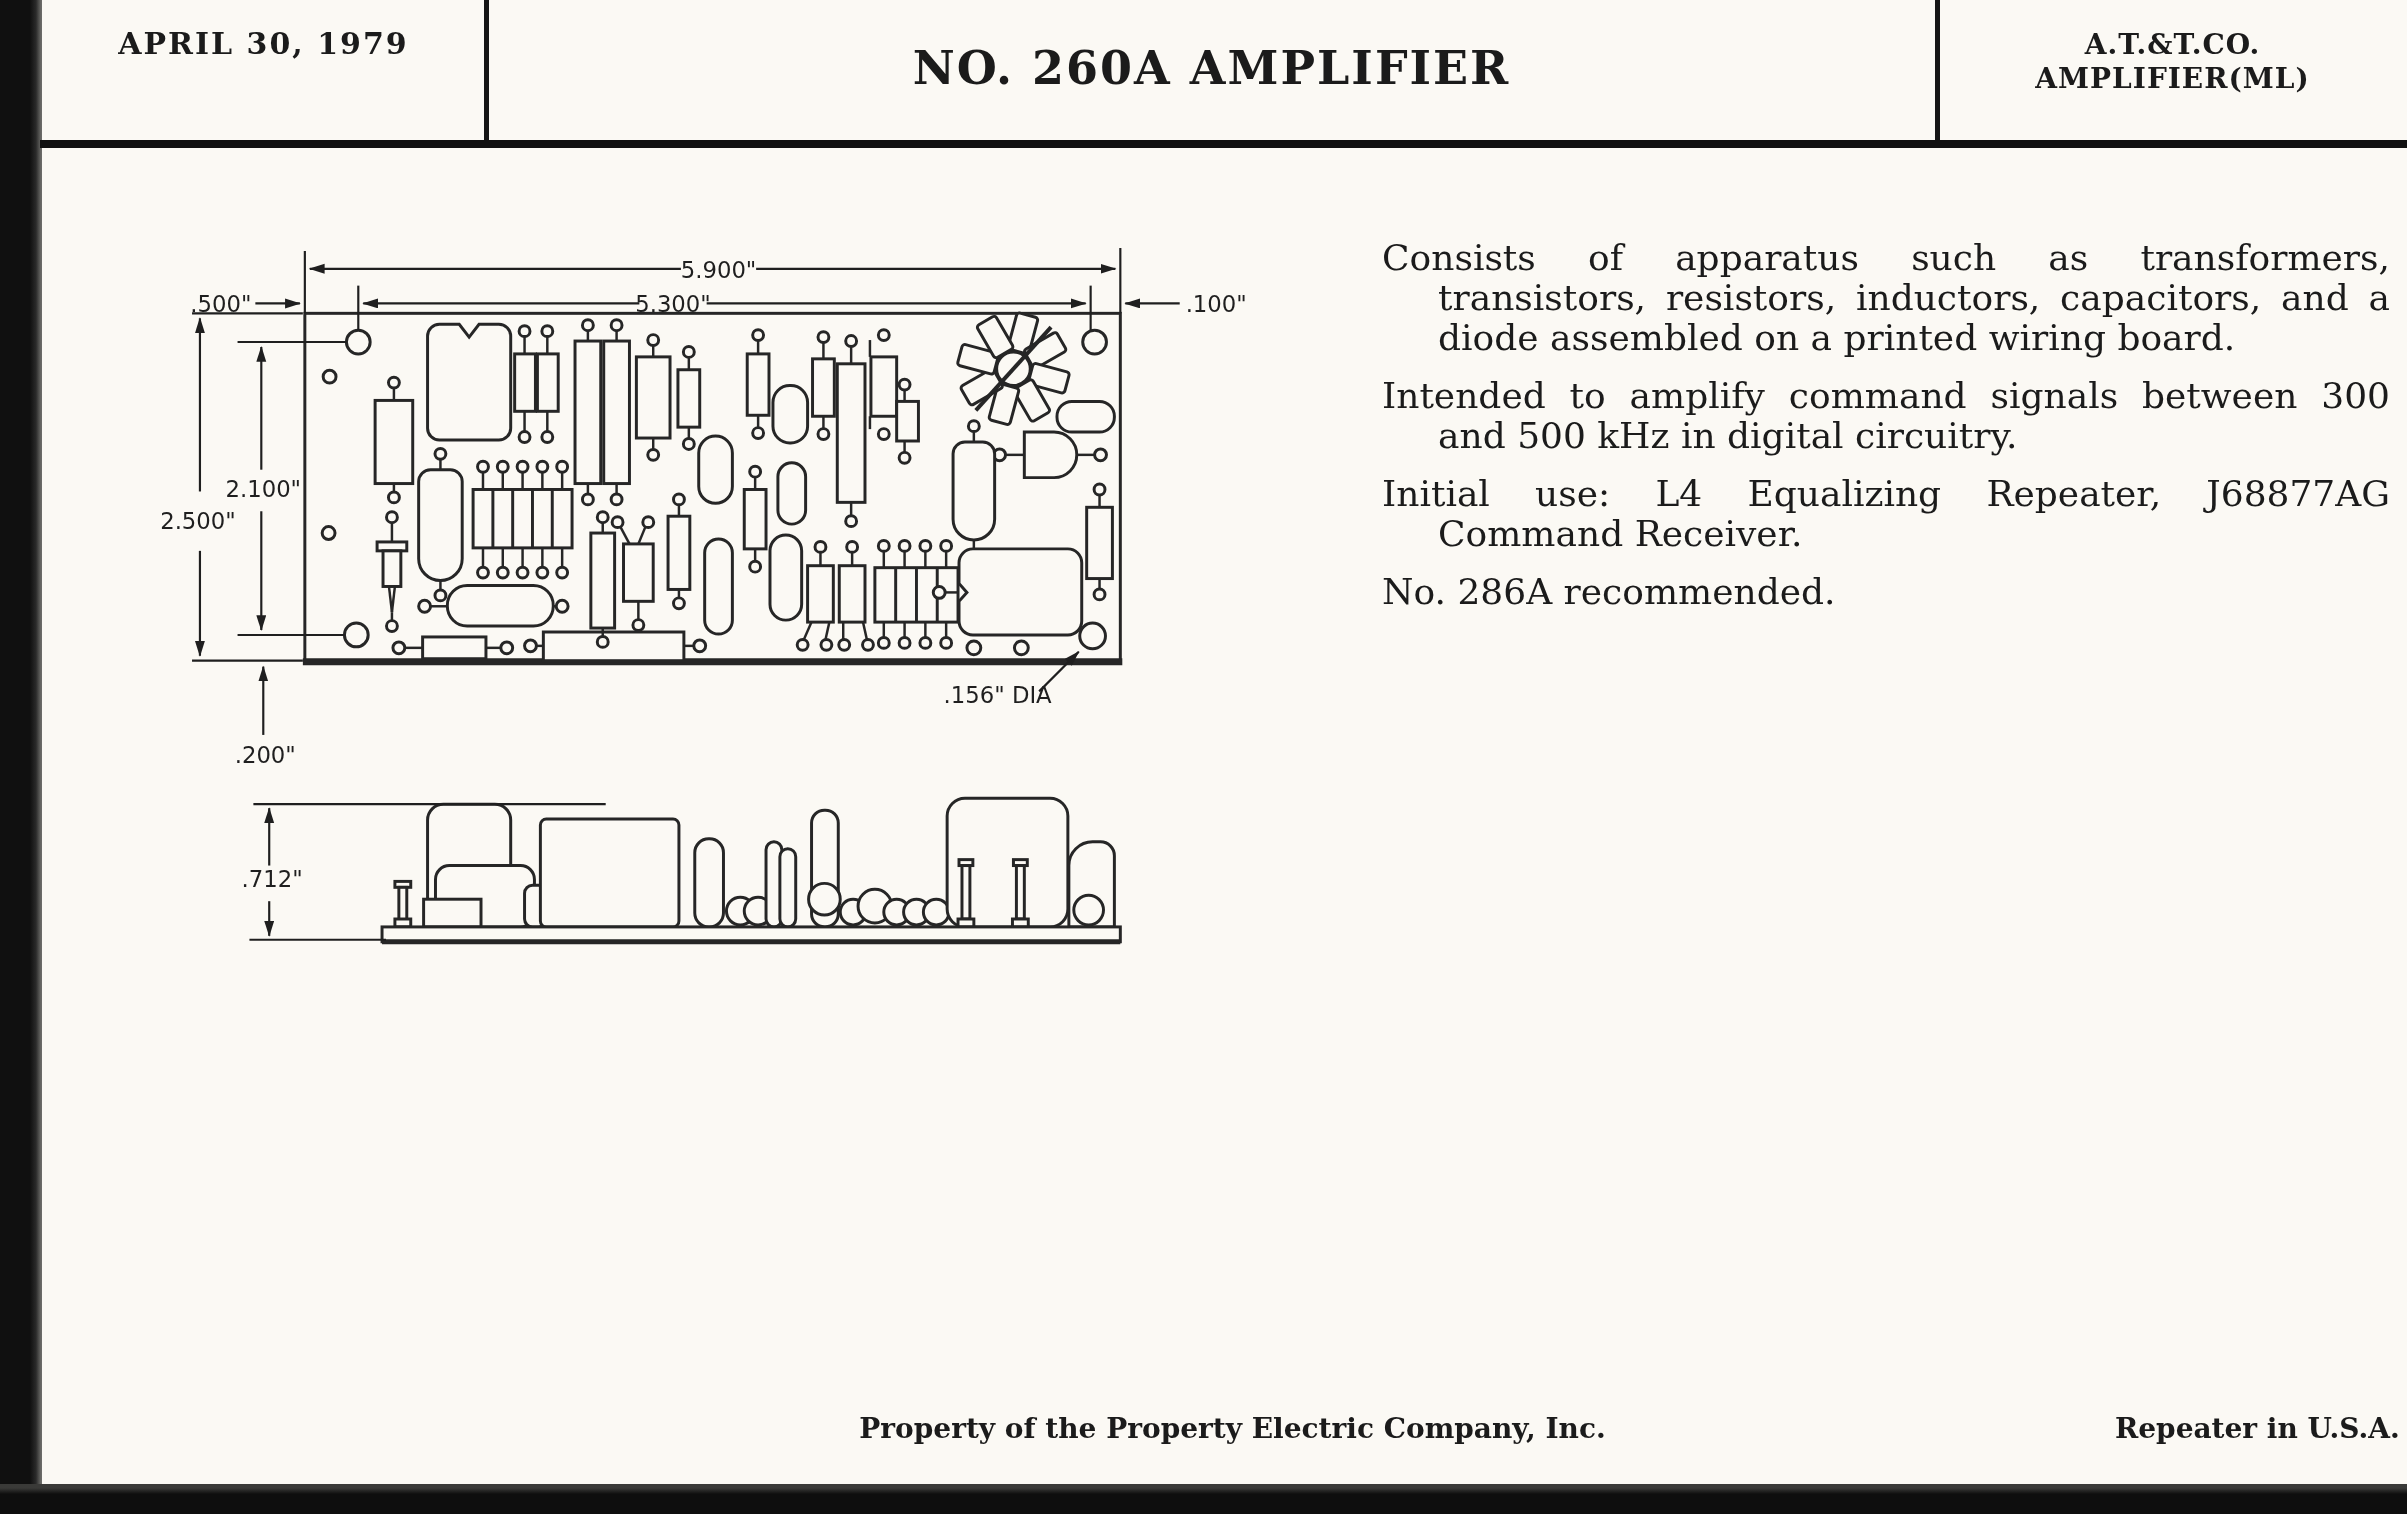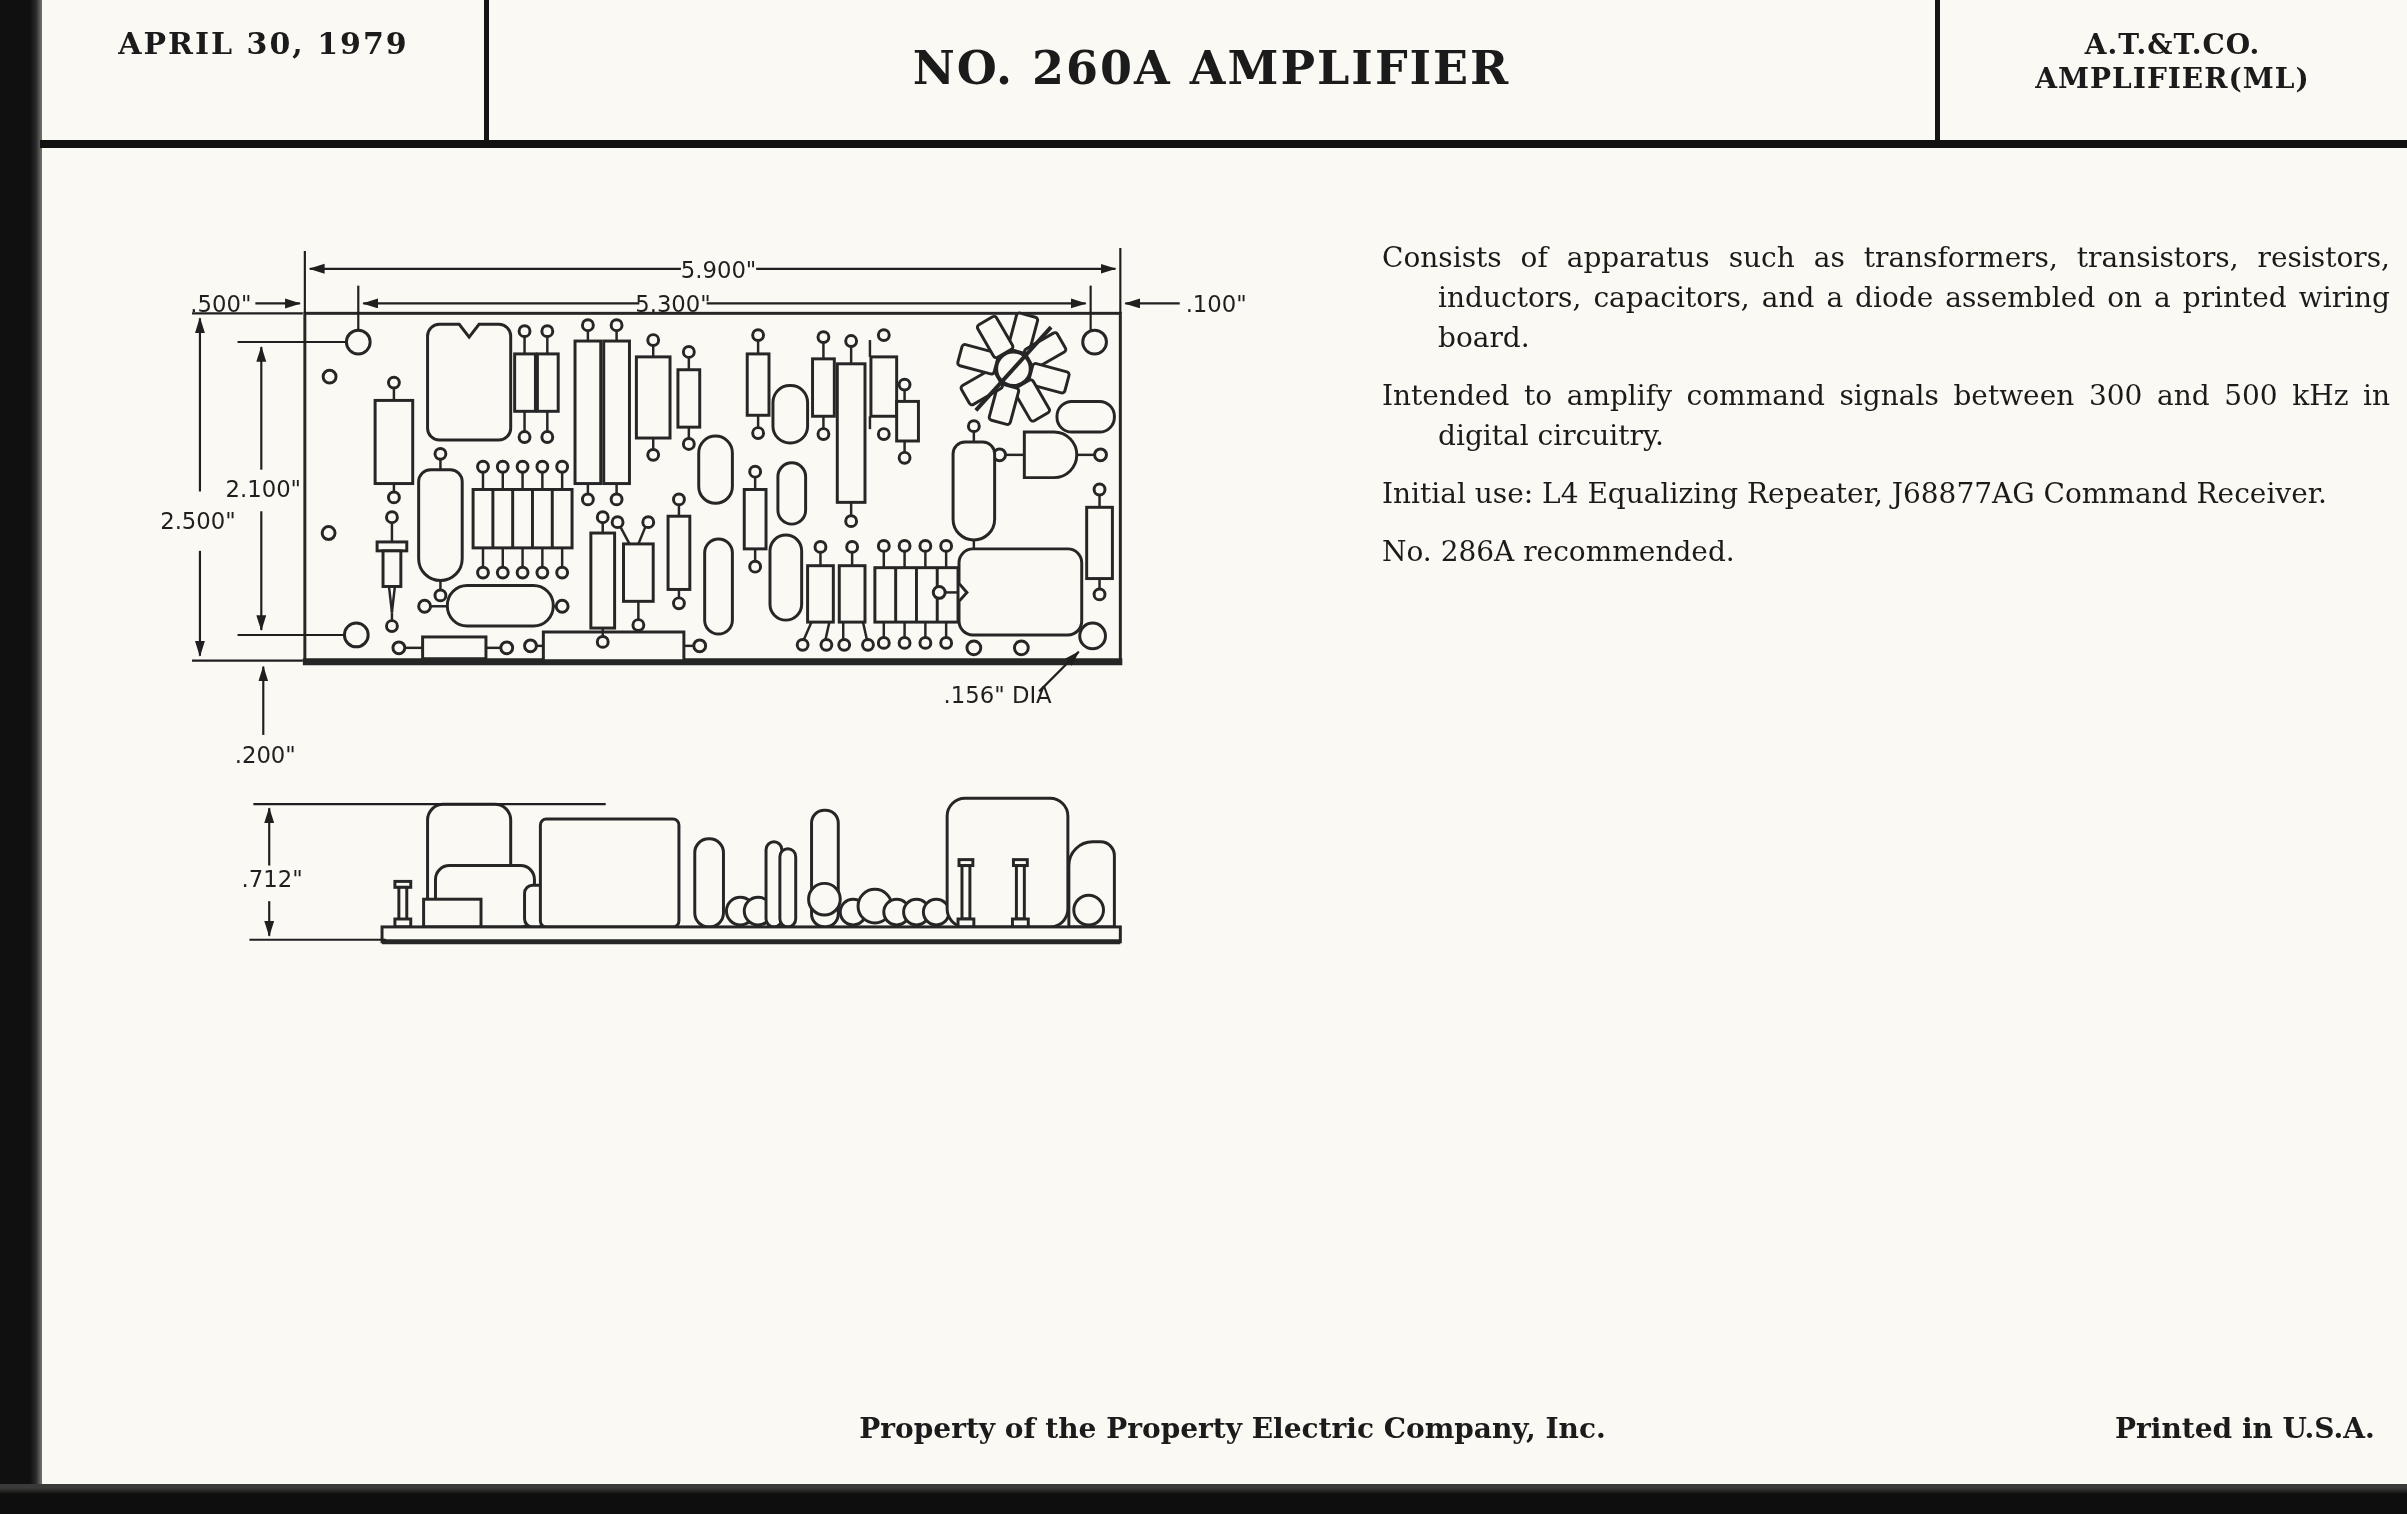--- a/index.html
+++ b/index.html
@@ -16,21 +16,21 @@
   .header-rule{position:absolute;left:40px;top:140px;width:2368px;height:8px;background:#111;}
   .header-divider{position:absolute;top:0;width:5px;height:140px;background:#151515;}
   .divider-1{left:484px;}
   .divider-2{left:1935px;}
   .header-date{position:absolute;left:42px;top:26px;width:443px;text-align:center;
     font-weight:bold;font-size:30px;letter-spacing:2px;}
   .header-title{position:absolute;left:489px;top:18px;width:1445px;text-align:center;
     font-weight:bold;font-size:46px;letter-spacing:2px;margin-top:23px;}
   .header-org{position:absolute;left:1938px;top:28px;width:469px;text-align:center;
     font-weight:bold;font-size:28px;line-height:34px;letter-spacing:1px;}
-  .desc{position:absolute;left:1382px;top:238px;width:1008px;font-size:28px;line-height:40px;}
+  .desc{position:absolute;left:1382px;top:238px;width:1008px;font-size:36px;line-height:40px;}
   .desc p{margin:0 0 18px 0;padding-left:56px;text-indent:-56px;text-align:justify;}
   .footer-property{position:absolute;left:688px;top:1412px;width:1089px;text-align:center;
     font-weight:bold;font-size:28px;}
   .footer-printed{position:absolute;left:2115px;top:1412px;font-weight:bold;font-size:28px;}
   .drawing{position:absolute;left:99px;top:149px;}
   .dim{font-family:"DejaVu Sans", sans-serif;font-size:23px;fill:#1f1f1f;}
 </style>
 </head>
 <body>
 
@@ -406,14 +406,14 @@
   <g stroke="#1f1f1f" stroke-width="2.2" fill="none">
     <line x1="256" y1="812" x2="612" y2="812"></line>
     <line x1="252" y1="949" x2="390" y2="949"></line>
     <line x1="272" y1="874" x2="272" y2="816" marker-end="url(#ah)"></line>
     <line x1="272" y1="910" x2="272" y2="945" marker-end="url(#ah)"></line>
   </g>
   <text class="dim" x="275" y="896" text-anchor="middle">.712"</text>
 </svg>
 
 <div class="footer-property">Property of the Property Electric Company, Inc.</div>
-<div class="footer-printed">Printed in U.S.A.</div>
+<div class="footer-printed">Repeater in U.S.A.</div>
 
 
 </body></html>

